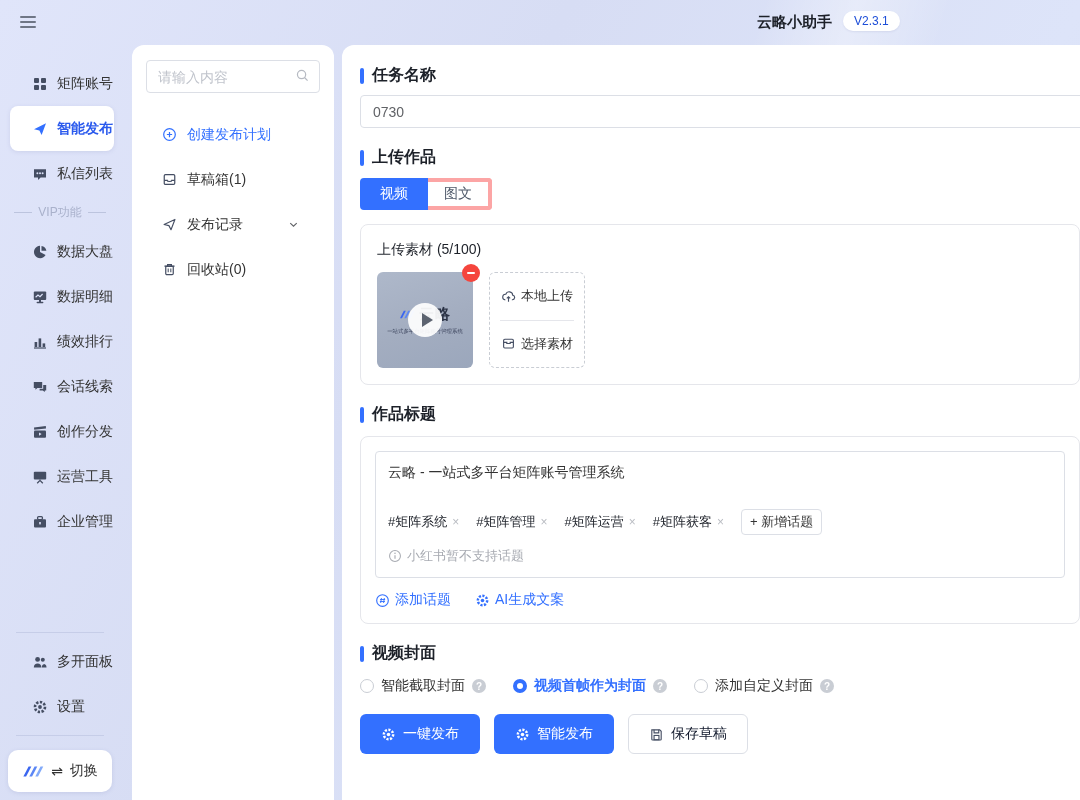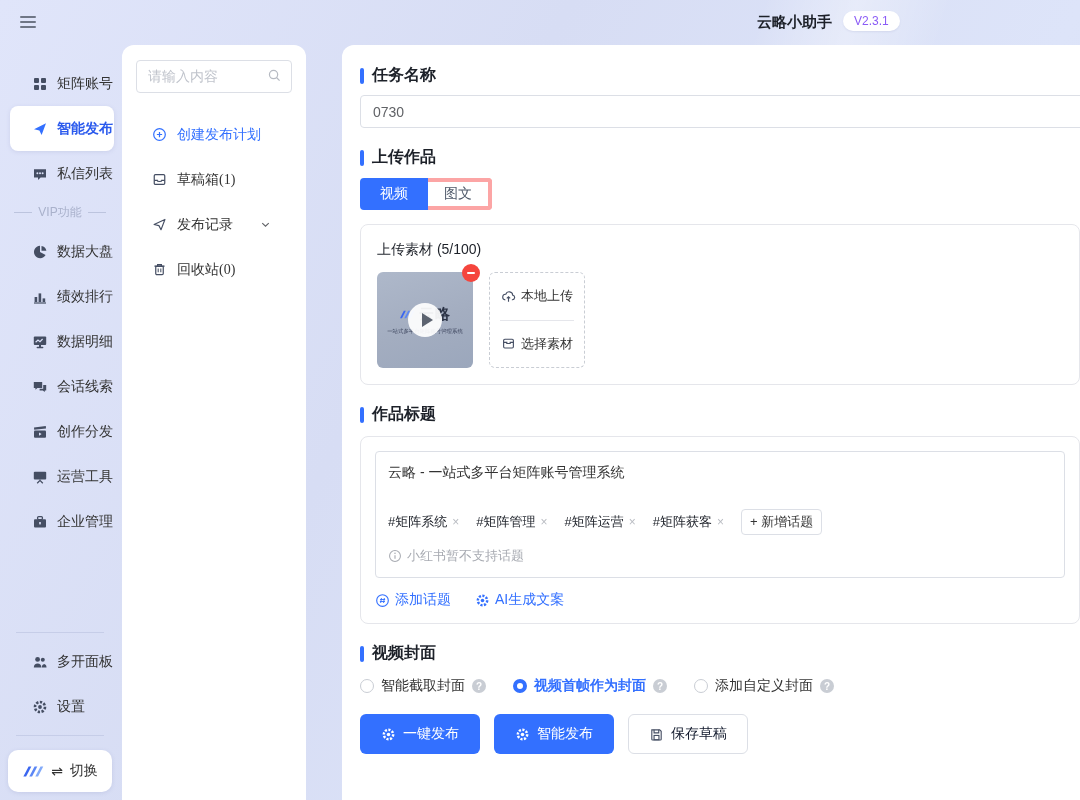--- a/index.html
+++ b/index.html
@@ -11,39 +11,39 @@
   }
   body::before{ content:""; position:absolute; right:-60px; top:-120px; width:520px; height:300px;
     background:linear-gradient(115deg,rgba(255,255,255,0) 30%,rgba(255,255,255,.35) 45%,rgba(255,255,255,0) 60%);
     transform:rotate(-8deg); pointer-events:none;}
   
   .header{ position:absolute; top:0; left:0; width:1080px; height:45px; }
   .hamburger{ position:absolute; left:20px; top:16px; width:16px; cursor:pointer;}
   .hamburger i{ display:block; height:2px; background:#6f7686; margin-bottom:3px; border-radius:1px;}
   .app-title{ position:absolute; left:757px; top:13px; font-size:15px; font-weight:700; color:#1d2129;}
   .ver-badge{ position:absolute; left:843px; top:11px; background:#fff; border-radius:11px;
-    font-size:12px; color:#8b5cf6; padding:3px 11px; box-shadow:0 1px 2px rgba(120,130,180,.15);}
+    font-size:12px; color:#1d4ed8; padding:3px 11px; box-shadow:0 1px 2px rgba(120,130,180,.15);}
   
   .sidebar{ position:absolute; left:0; top:45px; bottom:0; width:120px; display:flex; flex-direction:column; padding-top:16px;}
   .side-item{ height:45px; display:flex; align-items:center; gap:9px; padding-left:22px;
     font-size:14px; color:#333; cursor:pointer; margin:0 6px 0 10px; border-radius:8px;}
   .side-item .ic{ flex:0 0 auto; color:#454e63;}
   .side-item.active{ background:#fff; color:#2b5aed; font-weight:700; box-shadow:0 1px 4px rgba(120,130,180,.18);}
   .side-item.active .ic{ color:#3370ff;}
   .vip-divider{ height:33px; display:flex; align-items:center; justify-content:center; gap:6px;
     font-size:12px; color:#a9b1cb;}
   .vip-divider::before,.vip-divider::after{ content:""; width:18px; height:1px; background:#bcc4de;}
   .side-spacer{ flex:1;}
   .side-line{ height:1px; background:#c6cde8; margin:6px 16px;}
   .switch-btn{ margin:8px 8px 8px 8px; height:42px; background:#fff; border-radius:10px;
     display:flex; align-items:center; justify-content:center; gap:7px; cursor:pointer;
     box-shadow:0 1px 4px rgba(120,130,180,.2); font-size:14px; color:#333;}
   
-  .subsidebar{ position:absolute; left:122px; top:45px; bottom:0; width:184px; background:#fff;
-    border-radius:12px 12px 0 0; padding:15px 14px;font-family:Liberation Serif, serif;}
+  .subsidebar{ position:absolute; left:132px; top:45px; bottom:0; width:202px; background:#fff;
+    border-radius:12px 12px 0 0; padding:15px 14px;}
   .search-box{ position:relative; height:33px;}
   .search-box input{ width:100%; height:33px; border:1px solid #dcdfe6; border-radius:4px;
     padding:0 30px 0 11px; font-size:14px; color:#333; outline:none; font-family:inherit;}
   .search-box input::placeholder{ color:#c0c4cc;}
   .search-box .ic{ position:absolute; right:10px; top:8px; color:#b6bac2;}
   .sub-list{ margin-top:19px;}
   .sub-item{ height:45px; display:flex; align-items:center; gap:10px; padding-left:16px;
     font-size:14px; color:#333; cursor:pointer; position:relative;}
   .sub-item .ic{ color:#454e63;}
   .sub-item.primary{ color:#3370ff;}
@@ -159,37 +159,37 @@
   </div>
   <div class="side-item">
     <svg class="ic" width="16" height="16" viewBox="0 0 16 16">
         <path d="M8 8V1.8A6.2 6.2 0 1 0 13.6 11 Z" fill="currentColor"></path>
         <path d="M9.5 6.8V1.9A6.2 6.2 0 0 1 14.4 6.8 Z" fill="currentColor"></path>
       </svg>
     <span>数据大盘</span>
   </div>
   <div class="side-item">
     <svg class="ic" width="16" height="16" viewBox="0 0 16 16">
+        <rect x="1.8" y="2.6" width="12.4" height="8.4" rx="1" fill="currentColor"></rect>
+        <path d="M3.6 8.2 6 6l2 1.6 2.6-2.6" stroke="#dbe1f8" stroke-width="1.2" fill="none"></path>
+        <rect x="7" y="11" width="2" height="2" fill="currentColor"></rect>
+        <rect x="4.6" y="12.8" width="6.8" height="1.4" rx=".7" fill="currentColor"></rect>
+      </svg>
+    <span>数据明细</span>
+  </div>
+  <div class="side-item">
+    <svg class="ic" width="16" height="16" viewBox="0 0 16 16">
         <g fill="currentColor">
           <rect x="2.6" y="8" width="2.6" height="5"></rect>
           <rect x="6.6" y="4.4" width="2.6" height="8.6"></rect>
           <rect x="10.6" y="9.4" width="2.6" height="3.6"></rect>
           <rect x="2" y="13.4" width="12" height="1.2"></rect>
         </g>
       </svg>
     <span>绩效排行</span>
-  </div>
-  <div class="side-item">
-    <svg class="ic" width="16" height="16" viewBox="0 0 16 16">
-        <rect x="1.8" y="2.6" width="12.4" height="8.4" rx="1" fill="currentColor"></rect>
-        <path d="M3.6 8.2 6 6l2 1.6 2.6-2.6" stroke="#dbe1f8" stroke-width="1.2" fill="none"></path>
-        <rect x="7" y="11" width="2" height="2" fill="currentColor"></rect>
-        <rect x="4.6" y="12.8" width="6.8" height="1.4" rx=".7" fill="currentColor"></rect>
-      </svg>
-    <span>数据明细</span>
   </div>
   <div class="side-item">
     <svg class="ic" width="16" height="16" viewBox="0 0 16 16">
         <path d="M1.8 3h8.4v6H5.4L3.4 10.8V9H1.8Z" fill="currentColor"></path>
         <path d="M11.2 6h3v5.4h-1.4v1.6l-2-1.6H7.6V9.8h3.6Z" fill="currentColor"></path>
       </svg>
     <span>会话线索</span>
   </div>
   <div class="side-item">
     <svg class="ic" width="16" height="16" viewBox="0 0 16 16">

